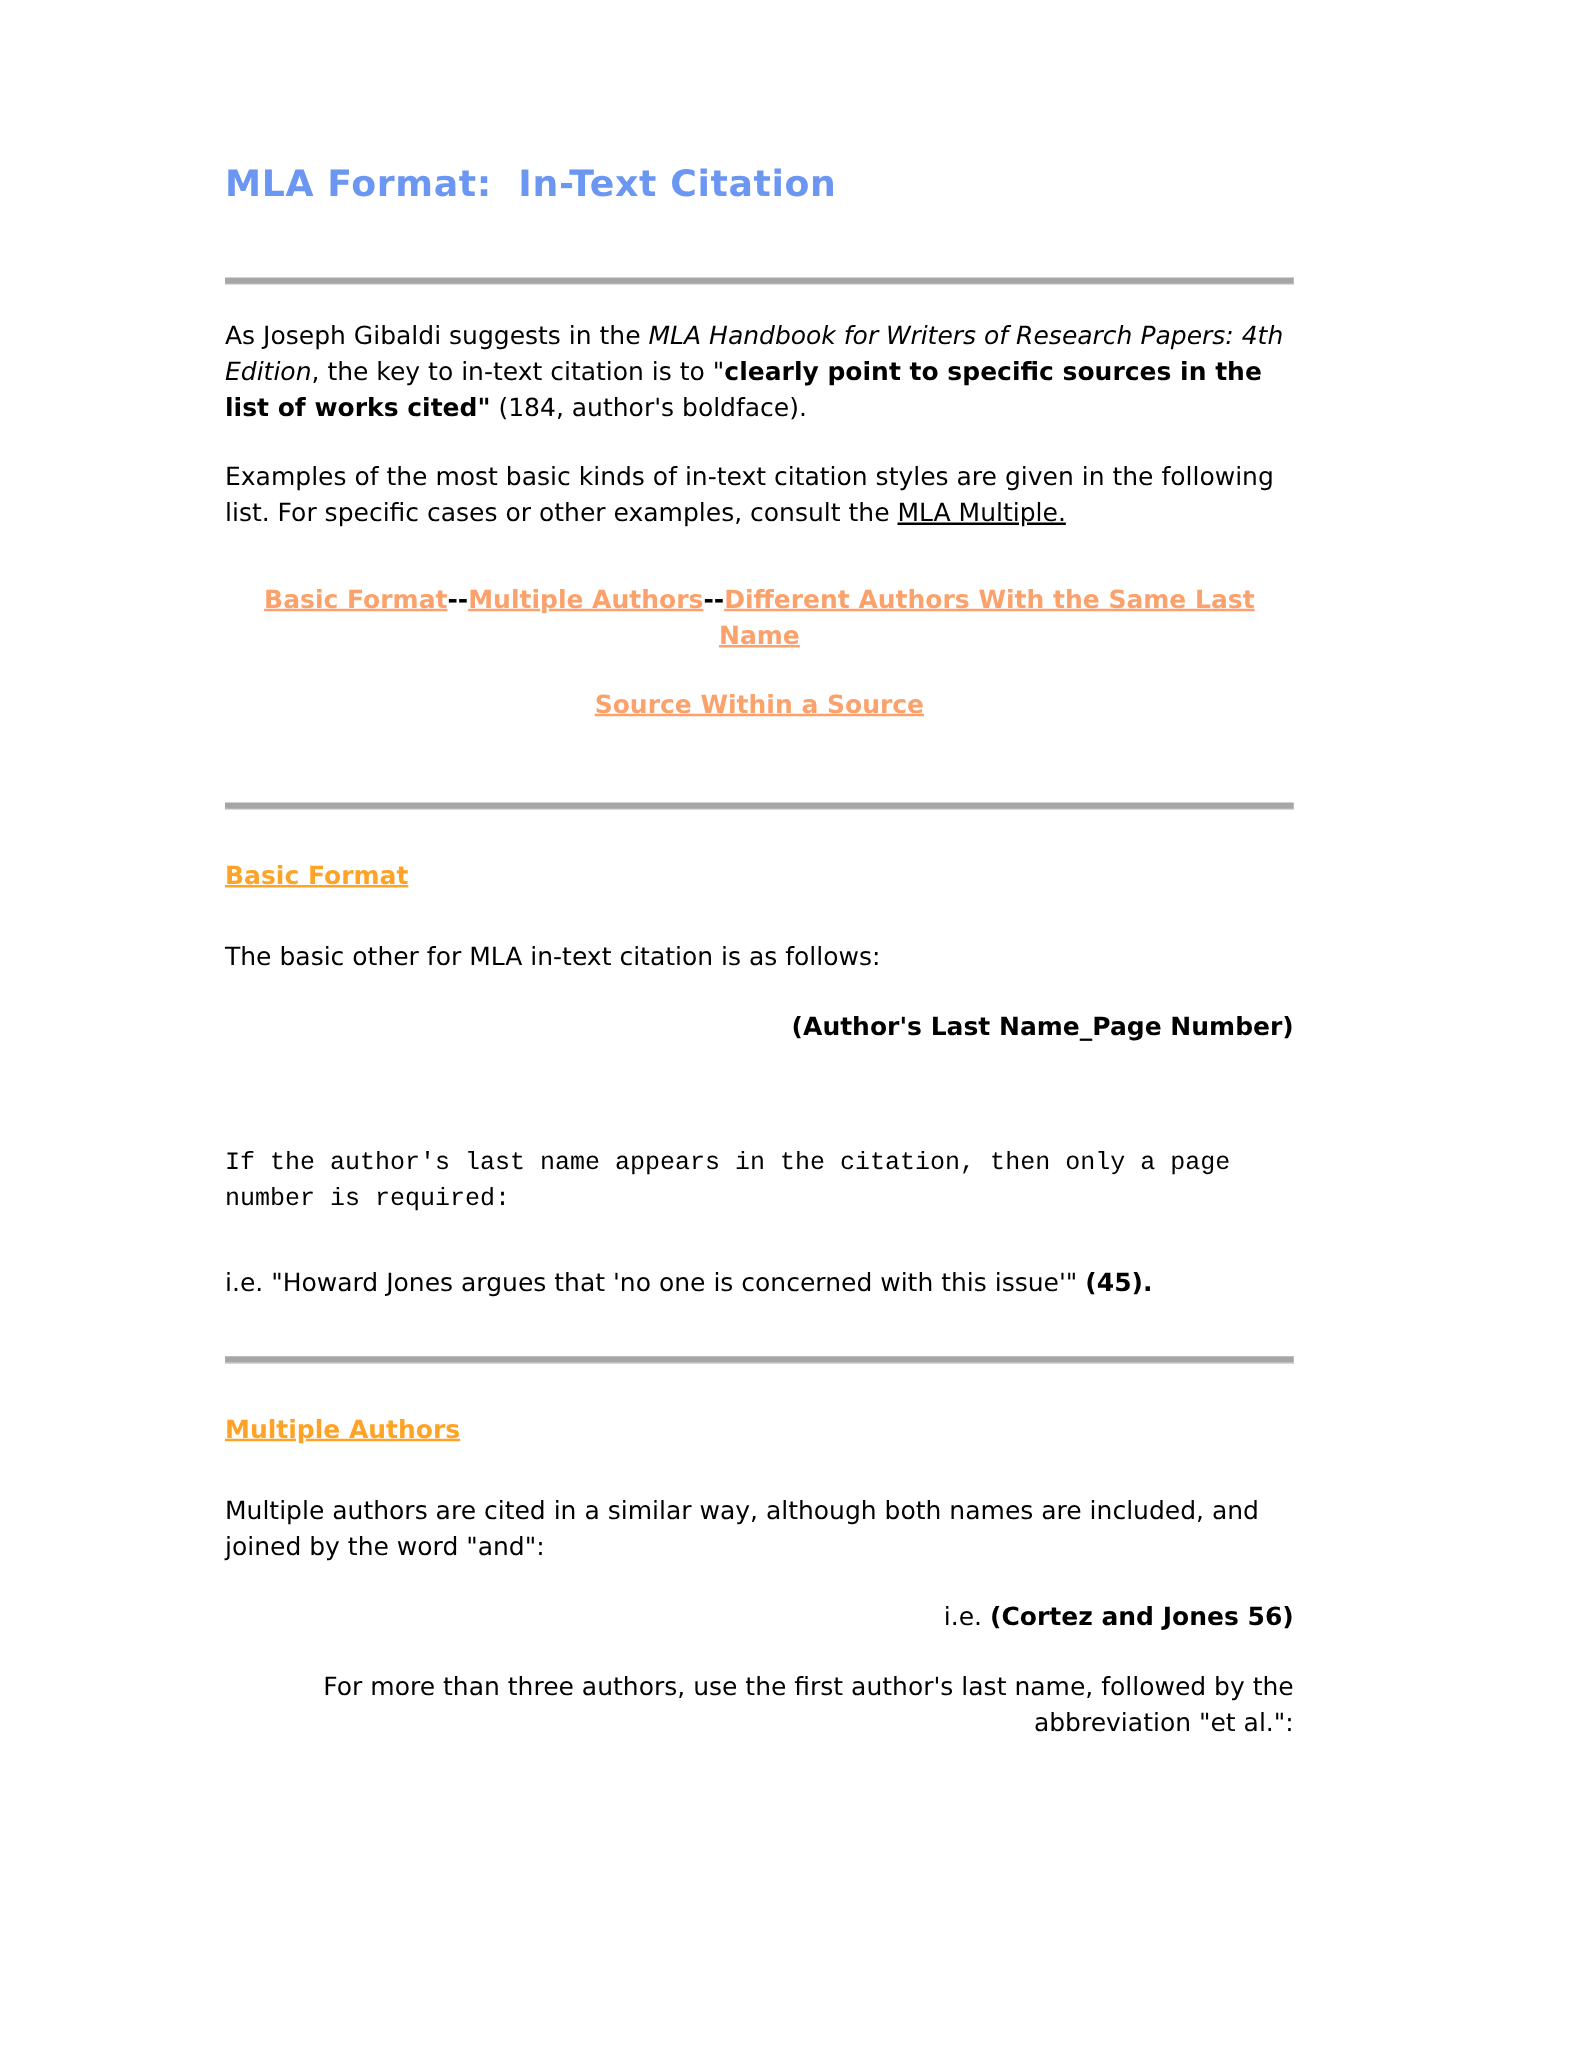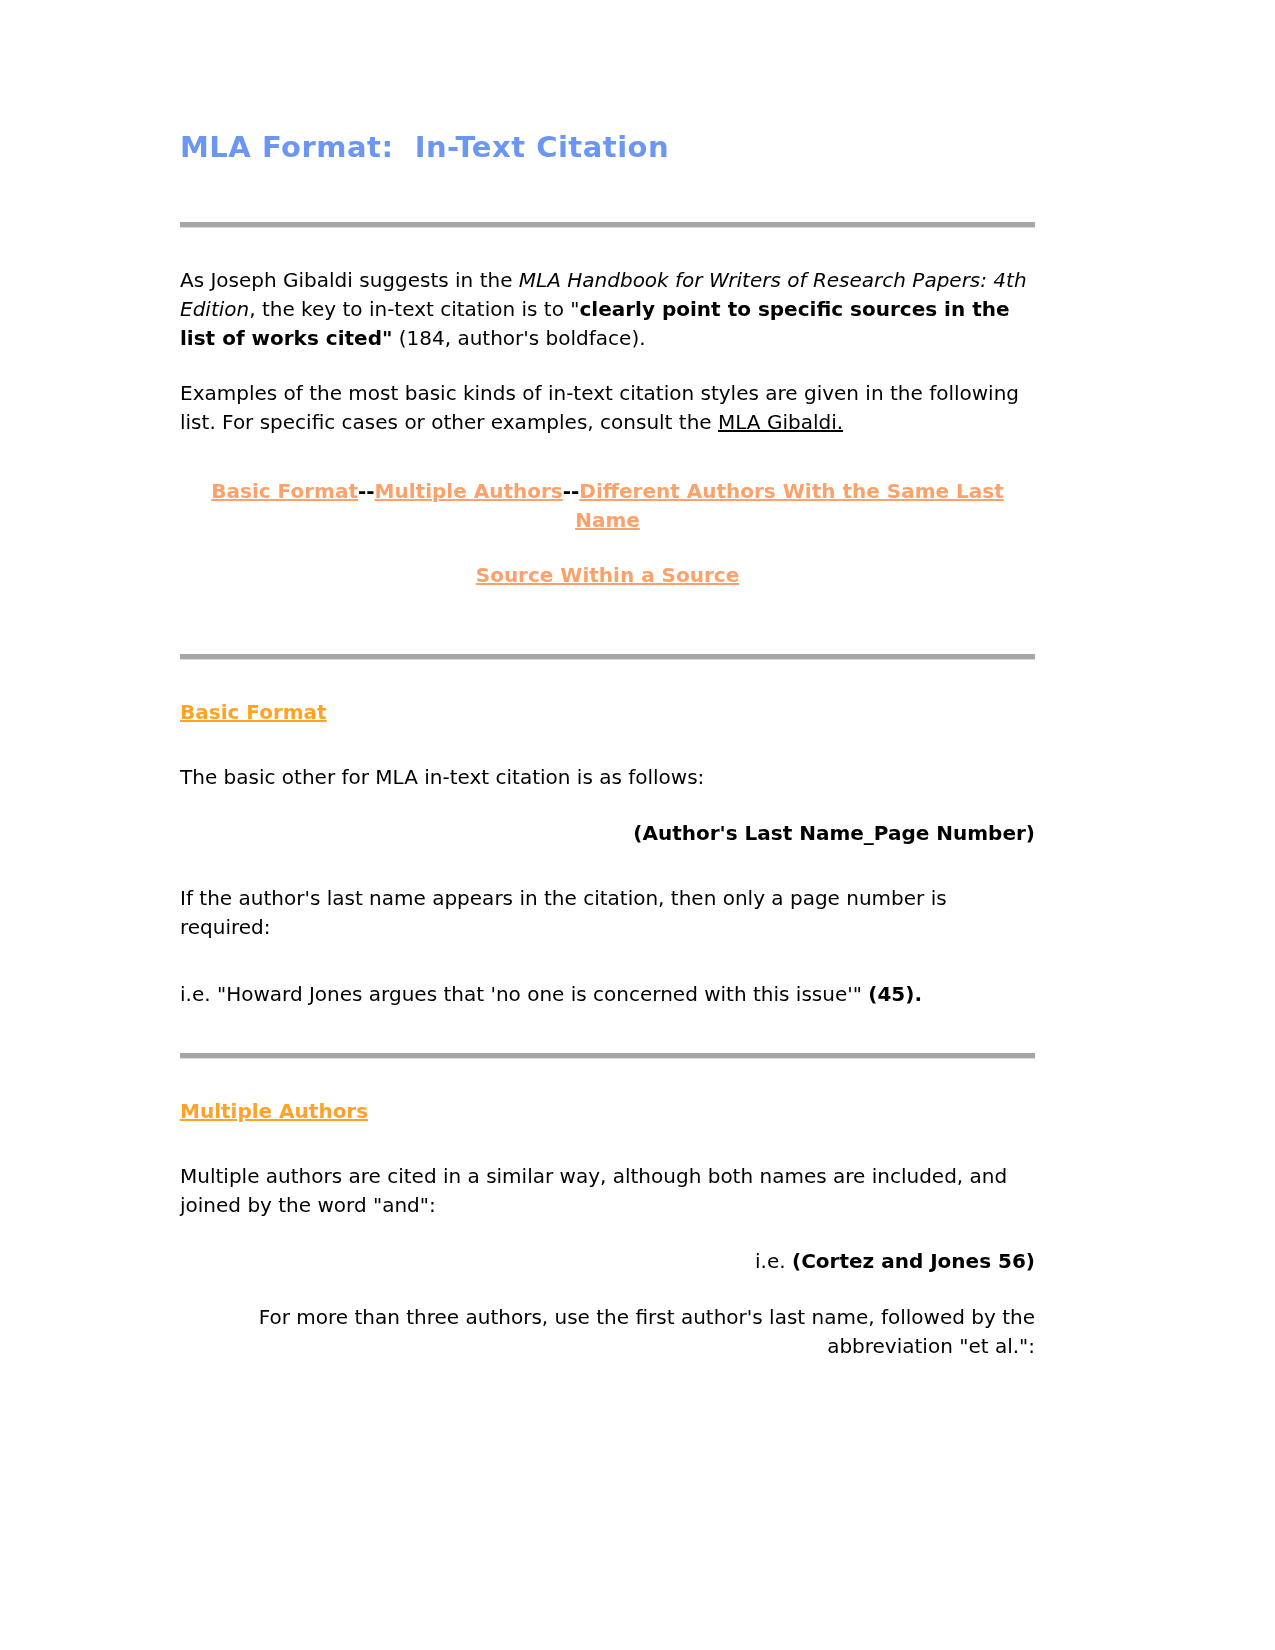--- a/index.html
+++ b/index.html
@@ -28,57 +28,57 @@
     height: 5px;
     background: #a6a6a6;
     border: 0;
     border-bottom: 1px solid #dcdcdc;
     margin: 0;
   }
   .hr-1 { margin-top: 54px; }
   .hr-2 { margin-top: 64px; }
   .hr-3 { margin-top: 44px; }
   p { margin: 0; }
-  .p-intro1 { margin-top: 38px; }
+  .p-intro1 { margin-top: 26px; }
   .p-intro2 { margin-top: 26px; }
   .nav-row { text-align: center; margin-top: 26px; font-weight: bold; }
   .nav-row-first { margin-top: 40px; }
   .doc-link {
     color: #fba16b;
     text-decoration: underline;
     cursor: pointer;
   }
   .nav-sep { color: #000000; }
   .section-heading {
     font-size: 20px;
     font-weight: bold;
     color: #ffa326;
     text-decoration: underline;
     margin: 38px 0 0 0;
   }
   .p-body { margin-top: 36px; }
   .p-tight { margin-top: 27px; text-align: right; }
-  .p-gap { margin-top: 36px; }
+  .p-gap { margin-top: 80px; font-family: Liberation Mono, monospace; }
   .p-ex2 { margin-top: 38px; }
   .bold { font-weight: bold; }
   .italic { font-style: italic; }
   .underline { text-decoration: underline; }
 </style>
 </head>
 <body>
 
 <div class="page">
 
   <h1 class="title">MLA Format:  In-Text Citation</h1>
 
   <div class="hrule hr-1"></div>
 
   <p class="p-intro1"><span> As Joseph Gibaldi suggests in the </span><span class="italic">MLA Handbook for Writers of Research Papers: 4th Edition</span><span>, the key to in-text citation is to "</span><span class="bold">clearly point to specific sources in the list of works cited"</span><span> (184, author's boldface).</span></p>
 
-  <p class="p-intro2"><span>Examples of the most basic kinds of in-text citation styles are given in the following list. For specific cases or other examples, consult the </span><span class="underline">MLA Gibaldi.</span></p>
+  <p class="p-intro2"><span>Examples of the most basic kinds of in-text citation styles are given in the following list. For specific cases or other examples, consult the </span><span class="underline">MLA Multiple.</span></p>
 
   <p class="nav-row nav-row-first"><a class="doc-link">Basic Format</a><span class="nav-sep">--</span><a class="doc-link">Multiple Authors</a><span class="nav-sep">--</span><a class="doc-link">Different Authors With the Same Last Name</a></p>
 
 
   <p class="nav-row"><a class="doc-link">Source Within a Source</a></p>
 
   <div class="hrule hr-2"></div>
 
   <h2 class="section-heading">Basic Format</h2>
 

